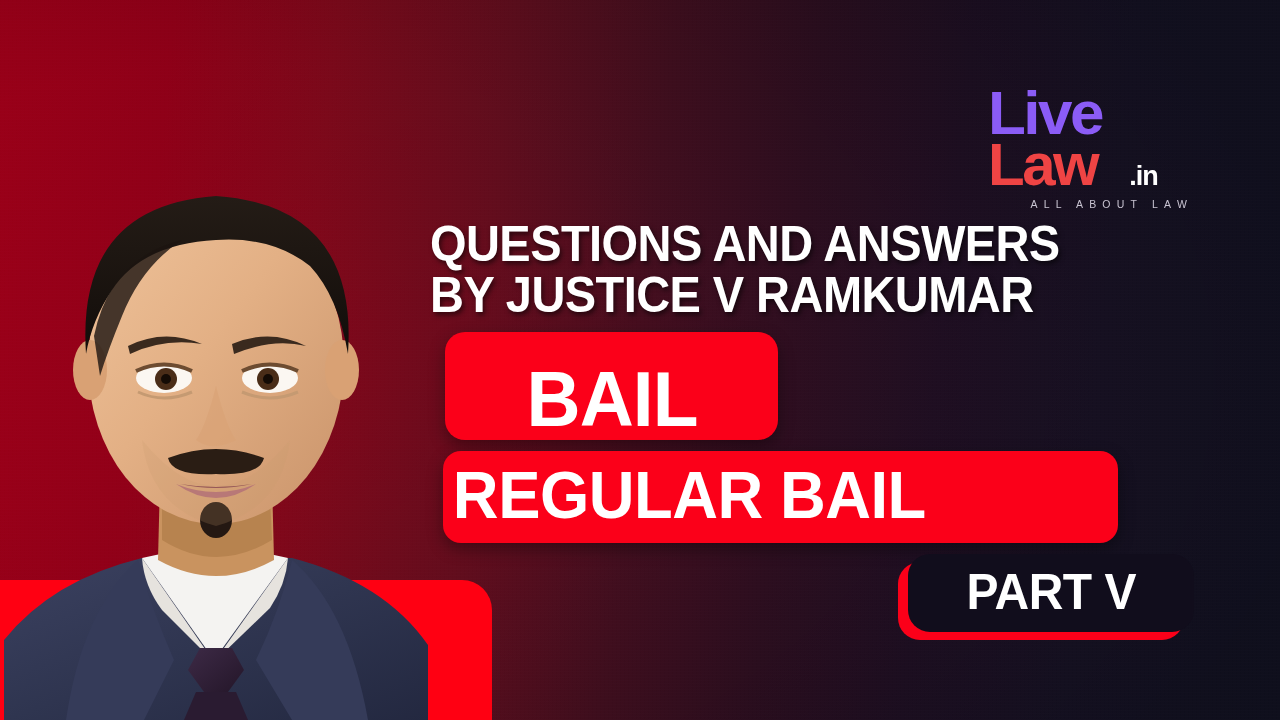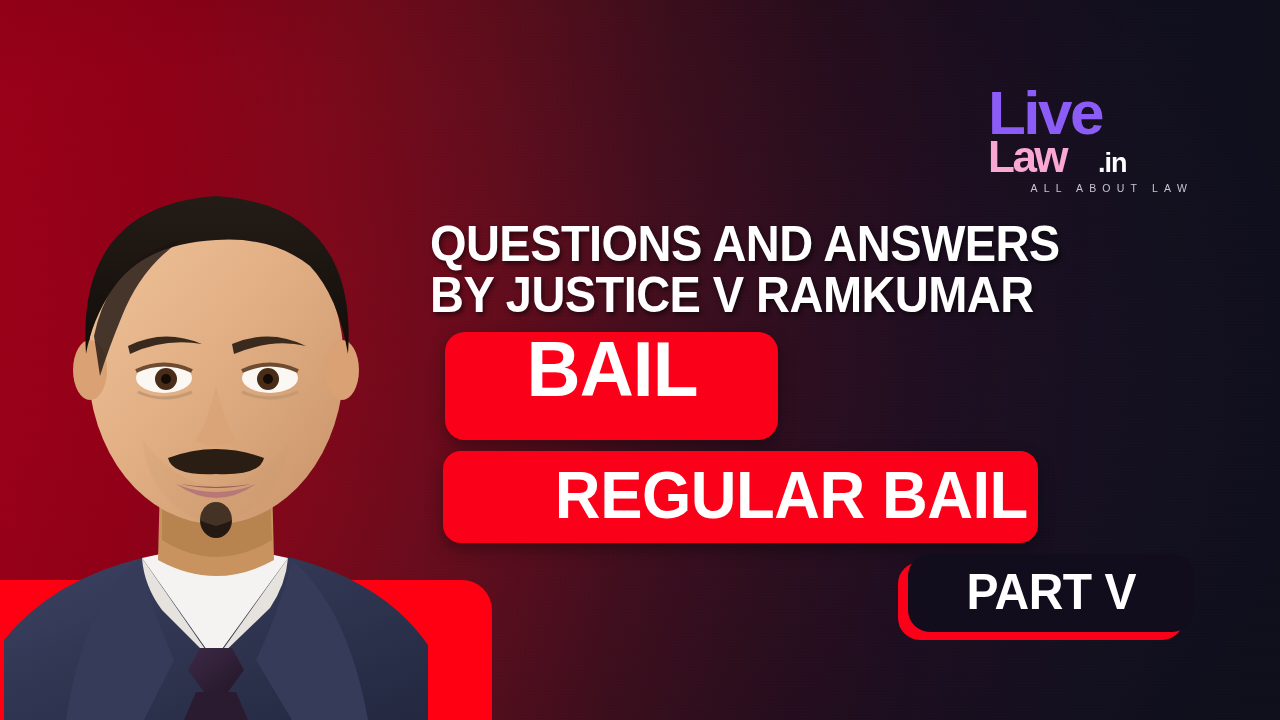--- a/index.html
+++ b/index.html
@@ -91,23 +91,23 @@
     letter-spacing: -2.5px;
     line-height: .92;
     font-family: "Liberation Sans", "DejaVu Sans", sans-serif;
   }
   .logo-row2 {
     display: block;
     margin-top: -6px;
     white-space: nowrap;
   }
   .logo-law {
-    font-size: 44px;
-    font-weight: 700;
-    color: #f9a8d4;
+    font-size: 60px;
+    font-weight: 700;
+    color: #ef4444;
     letter-spacing: -2.5px;
     font-family: "Liberation Sans", "DejaVu Sans", sans-serif;
   }
   .logo-in {
     font-size: 27px;
     font-weight: 700;
     color: #ffffff;
     letter-spacing: -1px;
     margin-left: 32px;
   }
@@ -143,44 +143,44 @@
   
   .badge-bail {
     position: absolute;
     left: 445px;
     top: 332px;
     width: 333px;
     height: 108px;
     background: #fb0019;
     border-radius: 20px;
     display: flex;
-    align-items: flex-start;
+    align-items: flex-end;
     justify-content: center;
     box-shadow: 0 6px 16px rgba(0,0,0,.35);
   }
   .badge-bail .txt {
     color: #fff;
     font-weight: 700;
     font-size: 78px;
     letter-spacing: -1px;
     line-height: 1;
     transform: scaleX(0.96) translateY(-2px);
   }
 
   .badge-regular {
     position: absolute;
     left: 443px;
     top: 451px;
-    width: 595px;
+    width: 675px;
     height: 92px;
     background: #fb0019;
     border-radius: 18px;
     display: flex;
     align-items: center;
-    justify-content: flex-end;
+    justify-content: flex-start;
     box-shadow: 0 6px 16px rgba(0,0,0,.35);
   }
   .badge-regular .txt {
     color: #fff;
     font-weight: 700;
     font-size: 66px;
     letter-spacing: -0.5px;
     line-height: 1;
     transform: scaleX(0.96) translateY(-2px);
   }

